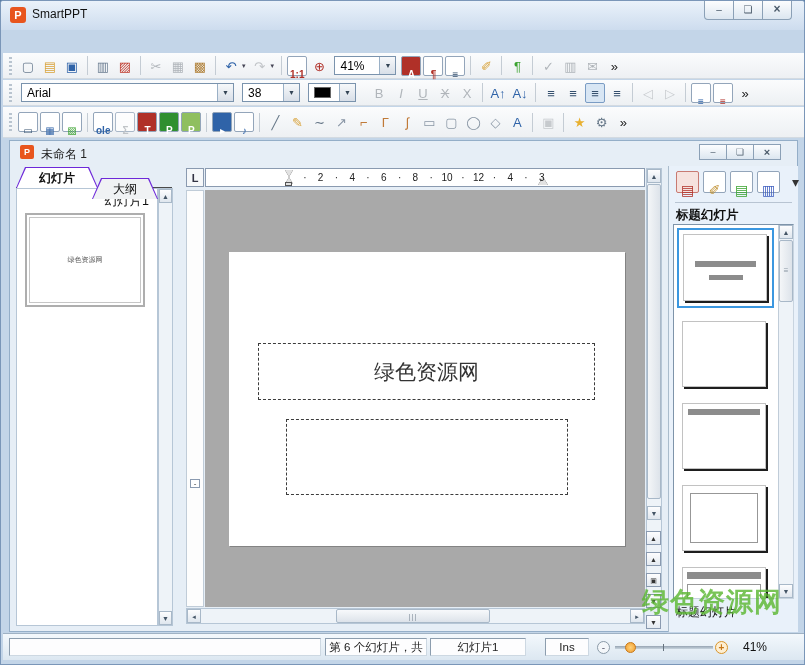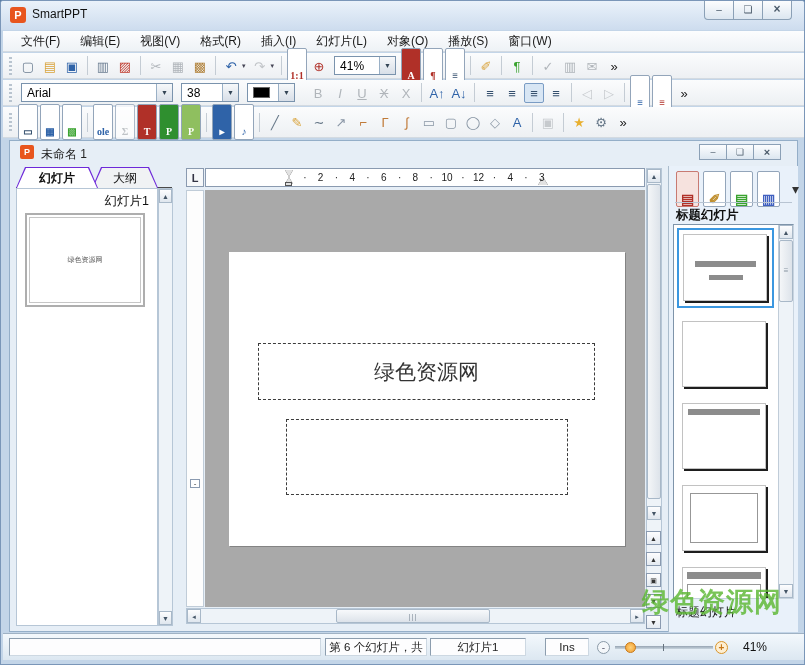--- a/index.html
+++ b/index.html
@@ -18,21 +18,21 @@
 
   
   .menubar{position:absolute;left:2px;top:30px;width:801px;height:21px;background:linear-gradient(#fcfdfe,#eef2f6);border-bottom:1px solid #d3dae1;display:flex;align-items:center;padding-left:8px;}
   .mi{font-size:12px;color:#1a1a1a;padding:2px 10px;}
 
   
   .tb{position:absolute;left:2px;width:801px;background:linear-gradient(#fbfcfd,#edf0f3);border-bottom:1px solid #d3dae1;display:flex;align-items:center;padding-left:4px;}
   .grip{width:3px;height:18px;margin:0 5px 0 2px;background:repeating-linear-gradient(#b9c4cf 0 2px,#f4f7fa 2px 4px);}
   .tsep{width:1px;height:19px;background:#c4ccd4;margin:0 4px;flex:none;}
   .ticon{min-width:20px;height:20px;line-height:19px;text-align:center;font-size:13px;margin:0 1px;border:1px solid transparent;border-radius:2px;flex:none;white-space:nowrap;}
-  .ticon.box{border:1px solid #93a5ba;background:#fff;font-size:10px;font-weight:bold;padding:17px 2px;font-family:Liberation Serif, serif;}
+  .ticon.box{border:1px solid #93a5ba;background:#fff;font-size:10px;font-weight:bold;padding:8px 2px;}
   .ticon.sel{border:1px solid #7a9cc4;background:#d8e6f4;}
   .ticon.dis{opacity:.75;}
   .ticon.it{font-style:italic;}
   .ticon.ul{text-decoration:underline;}
   .ticon.st{text-decoration:line-through;}
   .tcaret{font-size:7px;color:#445;margin:0 3px 0 0;}
   .combo{height:19px;border:1px solid #7a93ad;background:#fff;display:flex;align-items:center;font-size:12px;padding-left:5px;margin:0 4px;position:relative;flex:none;}
   .cbtn{margin-left:auto;width:16px;height:17px;background:linear-gradient(#f6f8fa,#d8dfe8);border-left:1px solid #9ab0c6;text-align:center;font-size:7px;color:#345;line-height:17px;flex:none;}
   .swatch{width:17px;height:11px;background:#000;border:1px solid #666;margin-right:4px;}
 
@@ -121,31 +121,20 @@
   <div class="titlebar">
     <div class="appicon">P</div>
     <div class="apptitle">SmartPPT</div>
     <div class="winbtns">
       <div class="wbtn">–</div>
       <div class="wbtn">❏</div>
       <div class="wbtn close">×</div>
     </div>
   </div>
 
-  <div class="menubar">
-    <span class="mi">文件(F)</span>
-    <span class="mi">编辑(E)</span>
-    <span class="mi">视图(V)</span>
-    <span class="mi">格式(R)</span>
-    <span class="mi">插入(I)</span>
-    <span class="mi">幻灯片(L)</span>
-    <span class="mi">对象(O)</span>
-    <span class="mi">播放(S)</span>
-    <span class="mi">窗口(W)</span>
-  </div>
 
   <div class="tb" style="top:52px;height:26px;">
     <div class="grip"></div>
     <span style="display:flex;align-items:center;">
         <span class="ticon" style="color: rgb(107, 125, 145);">▢</span>
         <span class="ticon" style="color: rgb(217, 163, 59);">▤</span>
         <span class="ticon" style="color: rgb(47, 99, 168);">▣</span>
         <span class="tsep"></span>
         <span class="ticon" style="color: rgb(107, 125, 145);">▥</span>
         <span class="ticon" style="color: rgb(192, 57, 43);">▨</span>
@@ -177,21 +166,21 @@
         <span class="tsep"></span>
         <span class="ticon dis" style="color: rgb(154, 160, 166);">✓</span>
         <span class="ticon dis" style="color: rgb(154, 160, 166);">▥</span>
         <span class="ticon dis" style="color: rgb(154, 160, 166);">✉</span>
         <span class="ticon" style="color: rgb(34, 34, 34);">»</span>
       </span>
   </div>
 
   <div class="tb" style="top:79px;height:26px;">
     <div class="grip"></div>
-    <div class="combo" style="width:152px;">
+    <div class="combo" style="width:213px;">
       <span>Arial</span>
       <span class="cbtn">▼</span>
     </div>
     <div class="combo" style="width:58px;">
       <span>38</span>
       <span class="cbtn">▼</span>
     </div>
     <div class="combo" style="width:48px;">
       <span class="swatch"></span>
       <span class="cbtn">▼</span>
@@ -264,21 +253,21 @@
       <div class="cbtns">
         <div class="cbtn2">–</div>
         <div class="cbtn2">❏</div>
         <div class="cbtn2 close">×</div>
       </div>
     </div>
 
     <div class="tabo on" style="left:6px;top:26px;width:82px;">
       <div class="tabi">幻灯片</div>
     </div>
-    <div class="tabo off" style="left:82px;top:26px;width:66px;">
+    <div class="tabo off" style="left:82px;top:37px;width:66px;">
       <div class="tabi">大纲</div>
     </div>
     <div class="tabline"></div>
 
     <div class="leftpanel">
       <div class="lplabel">幻灯片1</div>
       <div class="lpthumb">
         <div class="in">绿色资源网</div>
       </div>
     </div>

